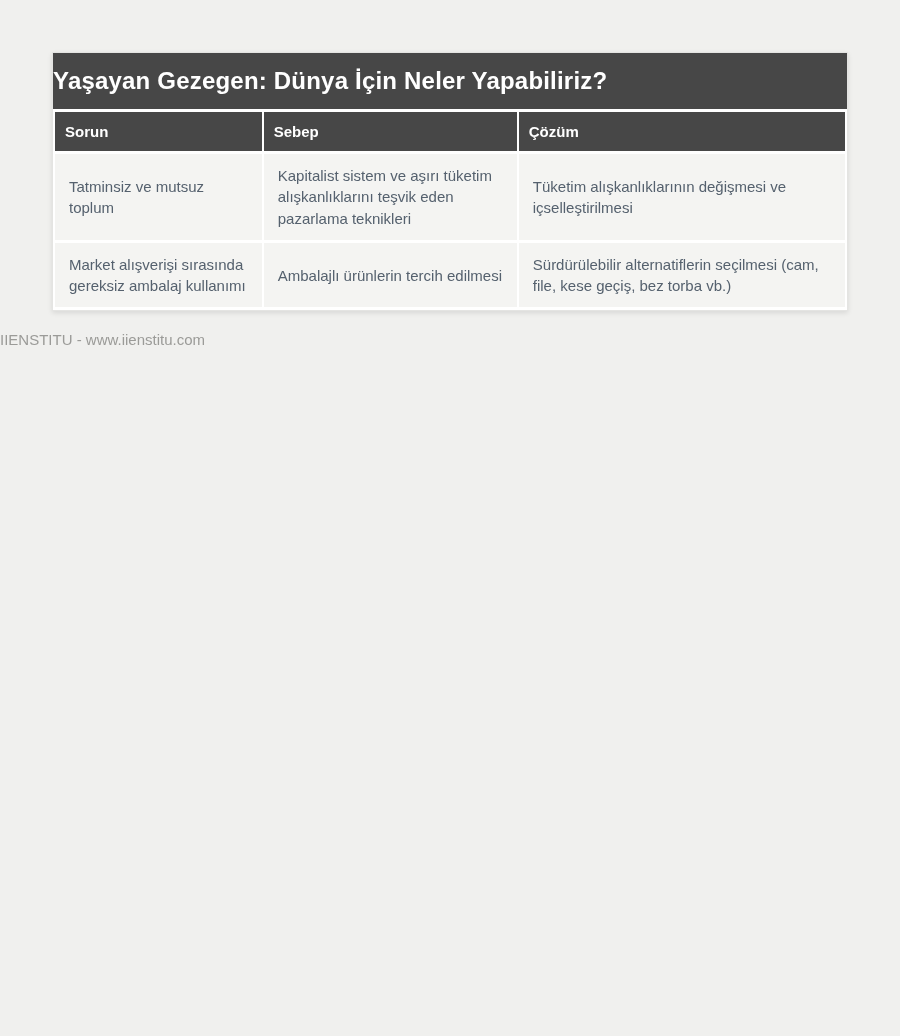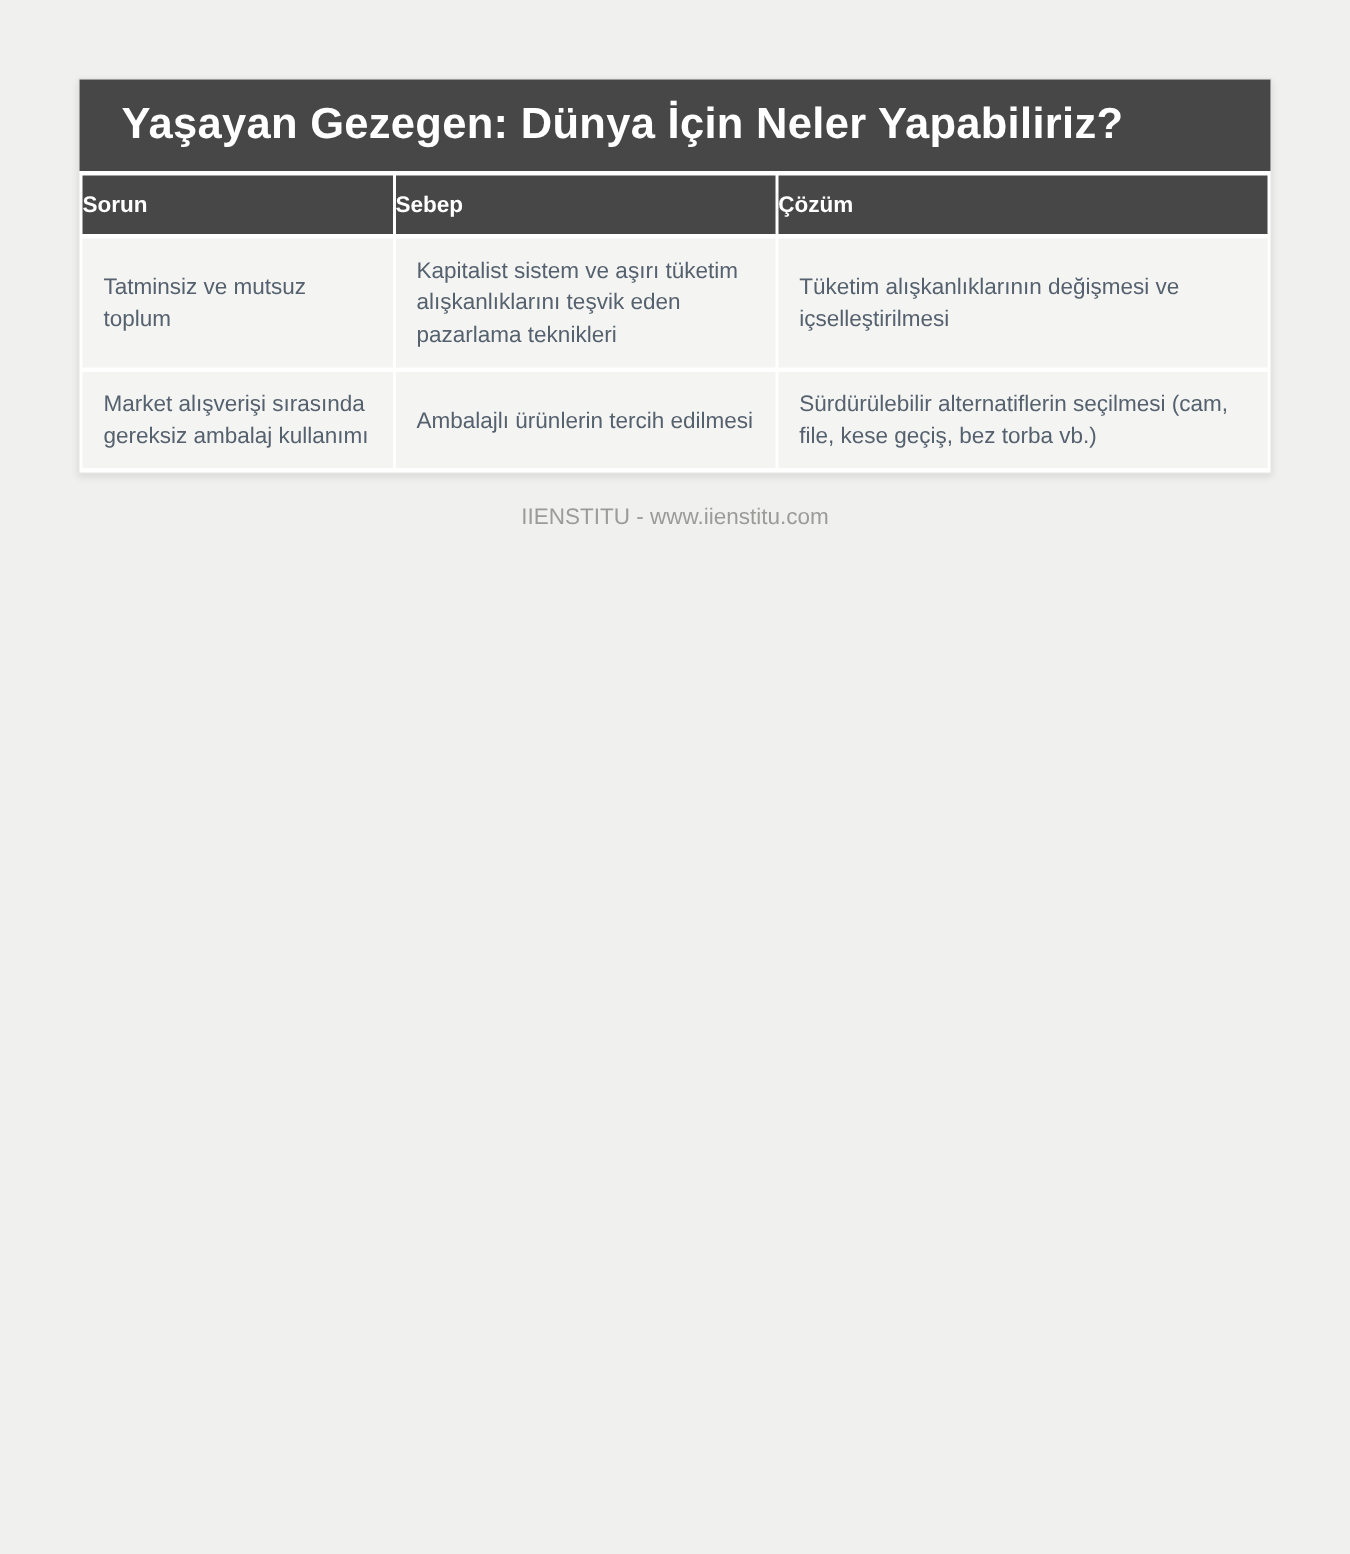--- a/index.html
+++ b/index.html
@@ -17,56 +17,55 @@
     width: 796px;
     margin: 52px auto 0 auto;
     background: #ffffff;
     border: 1px solid #e4e4e2;
     box-shadow: 0 2px 5px rgba(0,0,0,0.10);
     box-sizing: border-box;
   }
   .titlebar {
     background: #474747;
     color: #ffffff;
-    font-size: 29px;
+    font-size: 24px;
     font-weight: bold;
-    padding: 14px 28px;
+    padding: 14px 0;
     letter-spacing: 0.2px;
   }
   table.info-table {
     width: 100%;
     border-collapse: separate;
     border-spacing: 2px 3px;
     table-layout: fixed;
   }
   table.info-table col.c-sorun { width: 26.3%; }
   table.info-table col.c-sebep { width: 32.2%; }
   table.info-table col.c-cozum { width: 41.5%; }
   table.info-table th {
     background: #474747;
     color: #ffffff;
     text-align: left;
     font-size: 15px;
     font-weight: bold;
-    padding: 11px 0;
+    padding: 11px 10px;
   }
   table.info-table td {
     font-size: 15px;
     color: #55616e;
     padding: 11px 14px;
     line-height: 1.42;
     vertical-align: middle;
     background: #ffffff;
     word-wrap: break-word;
   }
   table.info-table tr.alt td {
     background: #f4f4f2;
   }
   .footer {
-    text-align: center;
     color: #9b9b98;
     font-size: 15px;
     margin-top: 20px;
   }
 </style>
 </head>
 <body>
 
 <div class="card">
   <div class="titlebar">Yaşayan Gezegen: Dünya İçin Neler Yapabiliriz?</div>

